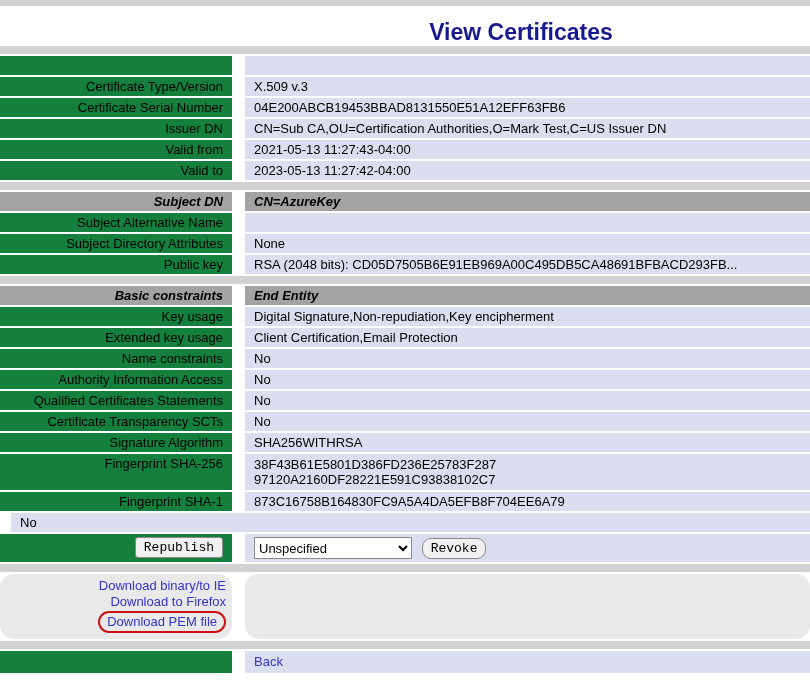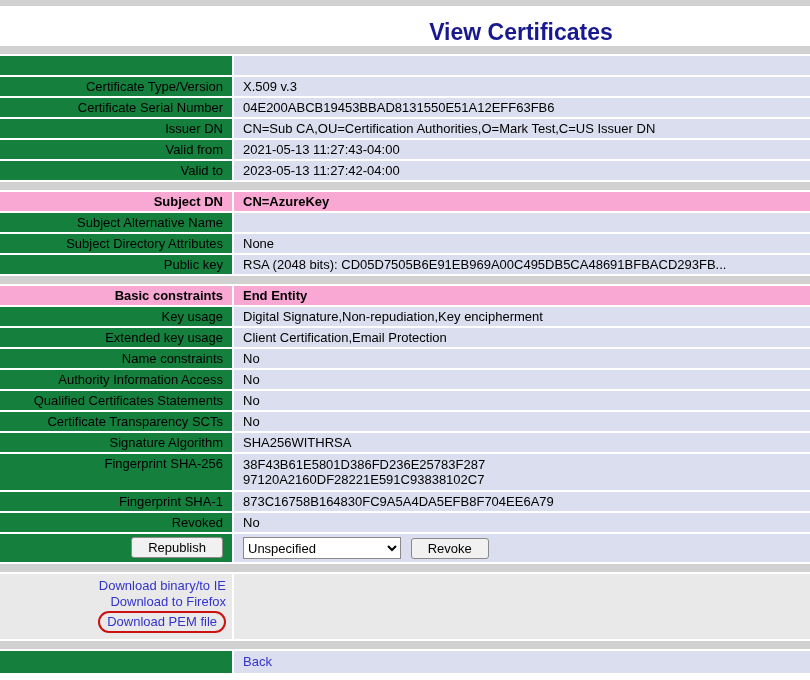--- a/index.html
+++ b/index.html
@@ -17,42 +17,42 @@
   .page-title { color: #18188f; font-size: 23px; font-weight: bold; }
   .sep { height: 8px; background: #d1d1d1; margin-bottom: 2px; }
   .row { display: flex; margin-bottom: 2px; }
   .cell {
     padding: 3px 9px; line-height: 13px; min-height: 19px;
   }
   .label-cell {
     width: 232px; text-align: right; background: #15803d; margin-right: 2px;
     flex: 0 0 232px;
   }
-  .value-cell { flex: 1; background: #dbdeee; text-align: left; }
+  .value-cell { flex: 1; background: #dbdeee; text-align: left; margin-left: 11px; }
   .header-row .label-cell, .header-row .value-cell {
-    background: #f9a8d4; font-weight: bold;
+    background: #a3a3a3; font-weight: bold; font-style: italic;
   }
   .vline { display: block; line-height: 15px; }
   .fp-row .cell { min-height: 36px; }
 
   button {
-    font-family: Liberation Sans, sans-serif; font-size: 13px;
+    font-family: Liberation Mono, monospace; font-size: 13px;
     background: #f1f1f1; border: 1px solid #8a8a8a; border-radius: 3px;
-    padding: 2px 16px; cursor: pointer; color: #000;
+    padding: 2px 8px; cursor: pointer; color: #000;
   }
   select {
     font-family: "Liberation Sans", sans-serif; font-size: 13px;
     width: 158px; height: 22px; border: 1px solid #8a8a8a;
     background: #ffffff; cursor: pointer;
   }
   .actions-row .cell { padding-top: 3px; padding-bottom: 3px; }
   .actions-right select { vertical-align: middle; margin-right: 6px; }
-  .actions-right button { vertical-align: middle; }
+  .actions-right button { vertical-align: middle; border-radius: 9px; }
 
-  .download-row .label-cell, .download-row .value-cell { background: #e9e9e9; }
+  .download-row .label-cell, .download-row .value-cell { background: #e9e9e9; border-radius: 14px; }
   .download-row .label-cell { padding: 4px 6px 6px 9px; }
   .link {
     color: #3333cc; text-decoration: none; cursor: pointer;
     display: inline-block; line-height: 16px;
   }
   .link-block { display: block; }
   .circled {
     border: 2px solid #cc1111; border-radius: 12px;
     padding: 1px 7px; margin-top: 1px;
   }
@@ -152,21 +152,20 @@
   <div class="cell value-cell">
     <span class="vline">38F43B61E5801D386FD236E25783F287</span>
     <span class="vline">97120A2160DF28221E591C93838102C7</span>
   </div>
 </div>
 <div class="row">
   <div class="cell label-cell">Fingerprint SHA-1</div>
   <div class="cell value-cell">873C16758B164830FC9A5A4DA5EFB8F704EE6A79</div>
 </div>
 <div class="row">
-  <div class="cell label-cell">Revoked</div>
   <div class="cell value-cell">No</div>
 </div>
 
 <div class="row actions-row">
   <div class="cell label-cell actions-left">
     <button type="button">Republish</button>
   </div>
   <div class="cell value-cell actions-right">
     <select>
       <option>Unspecified</option>

